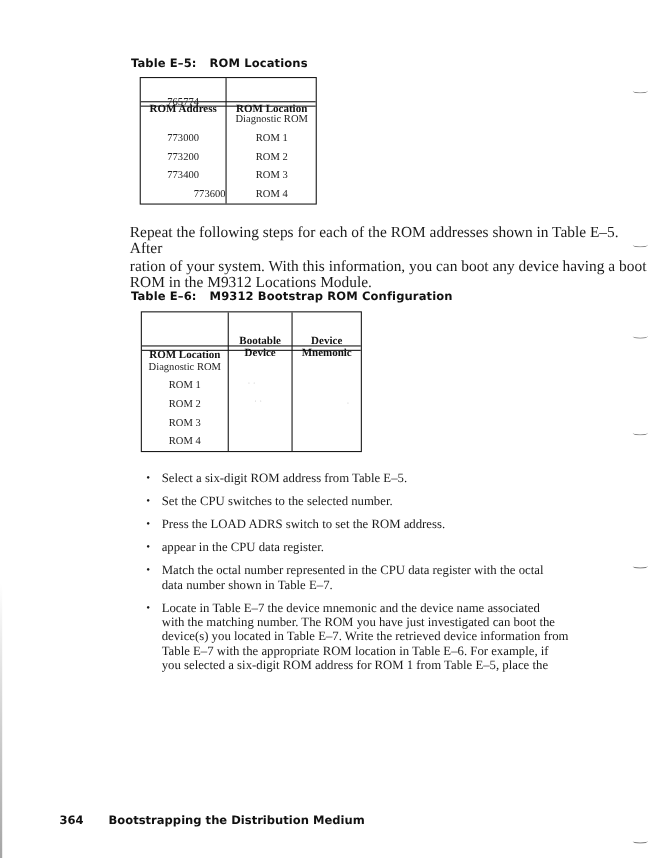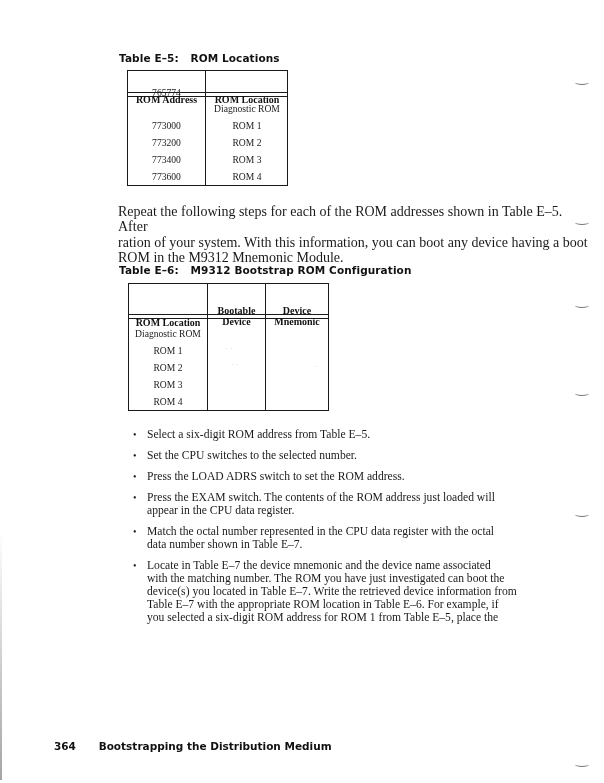--- a/index.html
+++ b/index.html
@@ -60,28 +60,28 @@
   <div class="hcell" style="left:78px; width:82px; top:5px;">ROM Location</div>
 
   <div class="bcell" style="left:0; width:77px; top:16px;">765774</div>
   <div class="bcell" style="left:78px; width:82px; top:32px;">Diagnostic ROM</div>
   <div class="bcell" style="left:0; width:77px; top:49px;">773000</div>
   <div class="bcell" style="left:78px; width:82px; top:49px;">ROM 1</div>
   <div class="bcell" style="left:0; width:77px; top:66px;">773200</div>
   <div class="bcell" style="left:78px; width:82px; top:66px;">ROM 2</div>
   <div class="bcell" style="left:0; width:77px; top:83px;">773400</div>
   <div class="bcell" style="left:78px; width:82px; top:83px;">ROM 3</div>
-  <div class="bcell" style="left:0; width:77px; top:100px;">773600</div>
+  <div class="bcell" style="left:0; width:77px; top:100px;text-align:right;">773600</div>
   <div class="bcell" style="left:78px; width:82px; top:100px;">ROM 4</div>
 </div>
 
 <div class="para" style="left:118px; top:204px; width:470px;">
   <div>Repeat the following steps for each of the ROM addresses shown in Table E–5. After</div>
   <div>ration of your system. With this information, you can boot any device having a boot</div>
-  <div>ROM in the M9312 Mnemonic Module.</div>
+  <div>ROM in the M9312 Locations Module.</div>
 </div>
 
 <div class="caption" style="left:119px; top:264px;">
   <span class="num">Table E–6:</span>
   <span>M9312 Bootstrap ROM Configuration</span>
 </div>
 
 <div class="tbl" style="left:128px; top:283px; width:201px; height:128px;">
   <div class="hdr" style="height:30px;"></div>
   <div class="rule2" style="top:34px;"></div>
@@ -119,21 +119,20 @@
   <li style="margin-top:8px;">
     <span class="dot">•</span>
     <div>Set the CPU switches to the selected number.</div>
   </li>
   <li style="margin-top:8px;">
     <span class="dot">•</span>
     <div>Press the LOAD ADRS switch to set the ROM address.</div>
   </li>
   <li style="margin-top:8px;">
     <span class="dot">•</span>
-    <div>Press the EXAM switch. The contents of the ROM address just loaded will</div>
     <div>appear in the CPU data register.</div>
   </li>
   <li style="margin-top:8px;">
     <span class="dot">•</span>
     <div>Match the octal number represented in the CPU data register with the octal</div>
     <div>data number shown in Table E–7.</div>
   </li>
   <li style="margin-top:8px;">
     <span class="dot">•</span>
     <div>Locate in Table E–7 the device mnemonic and the device name associated</div>

